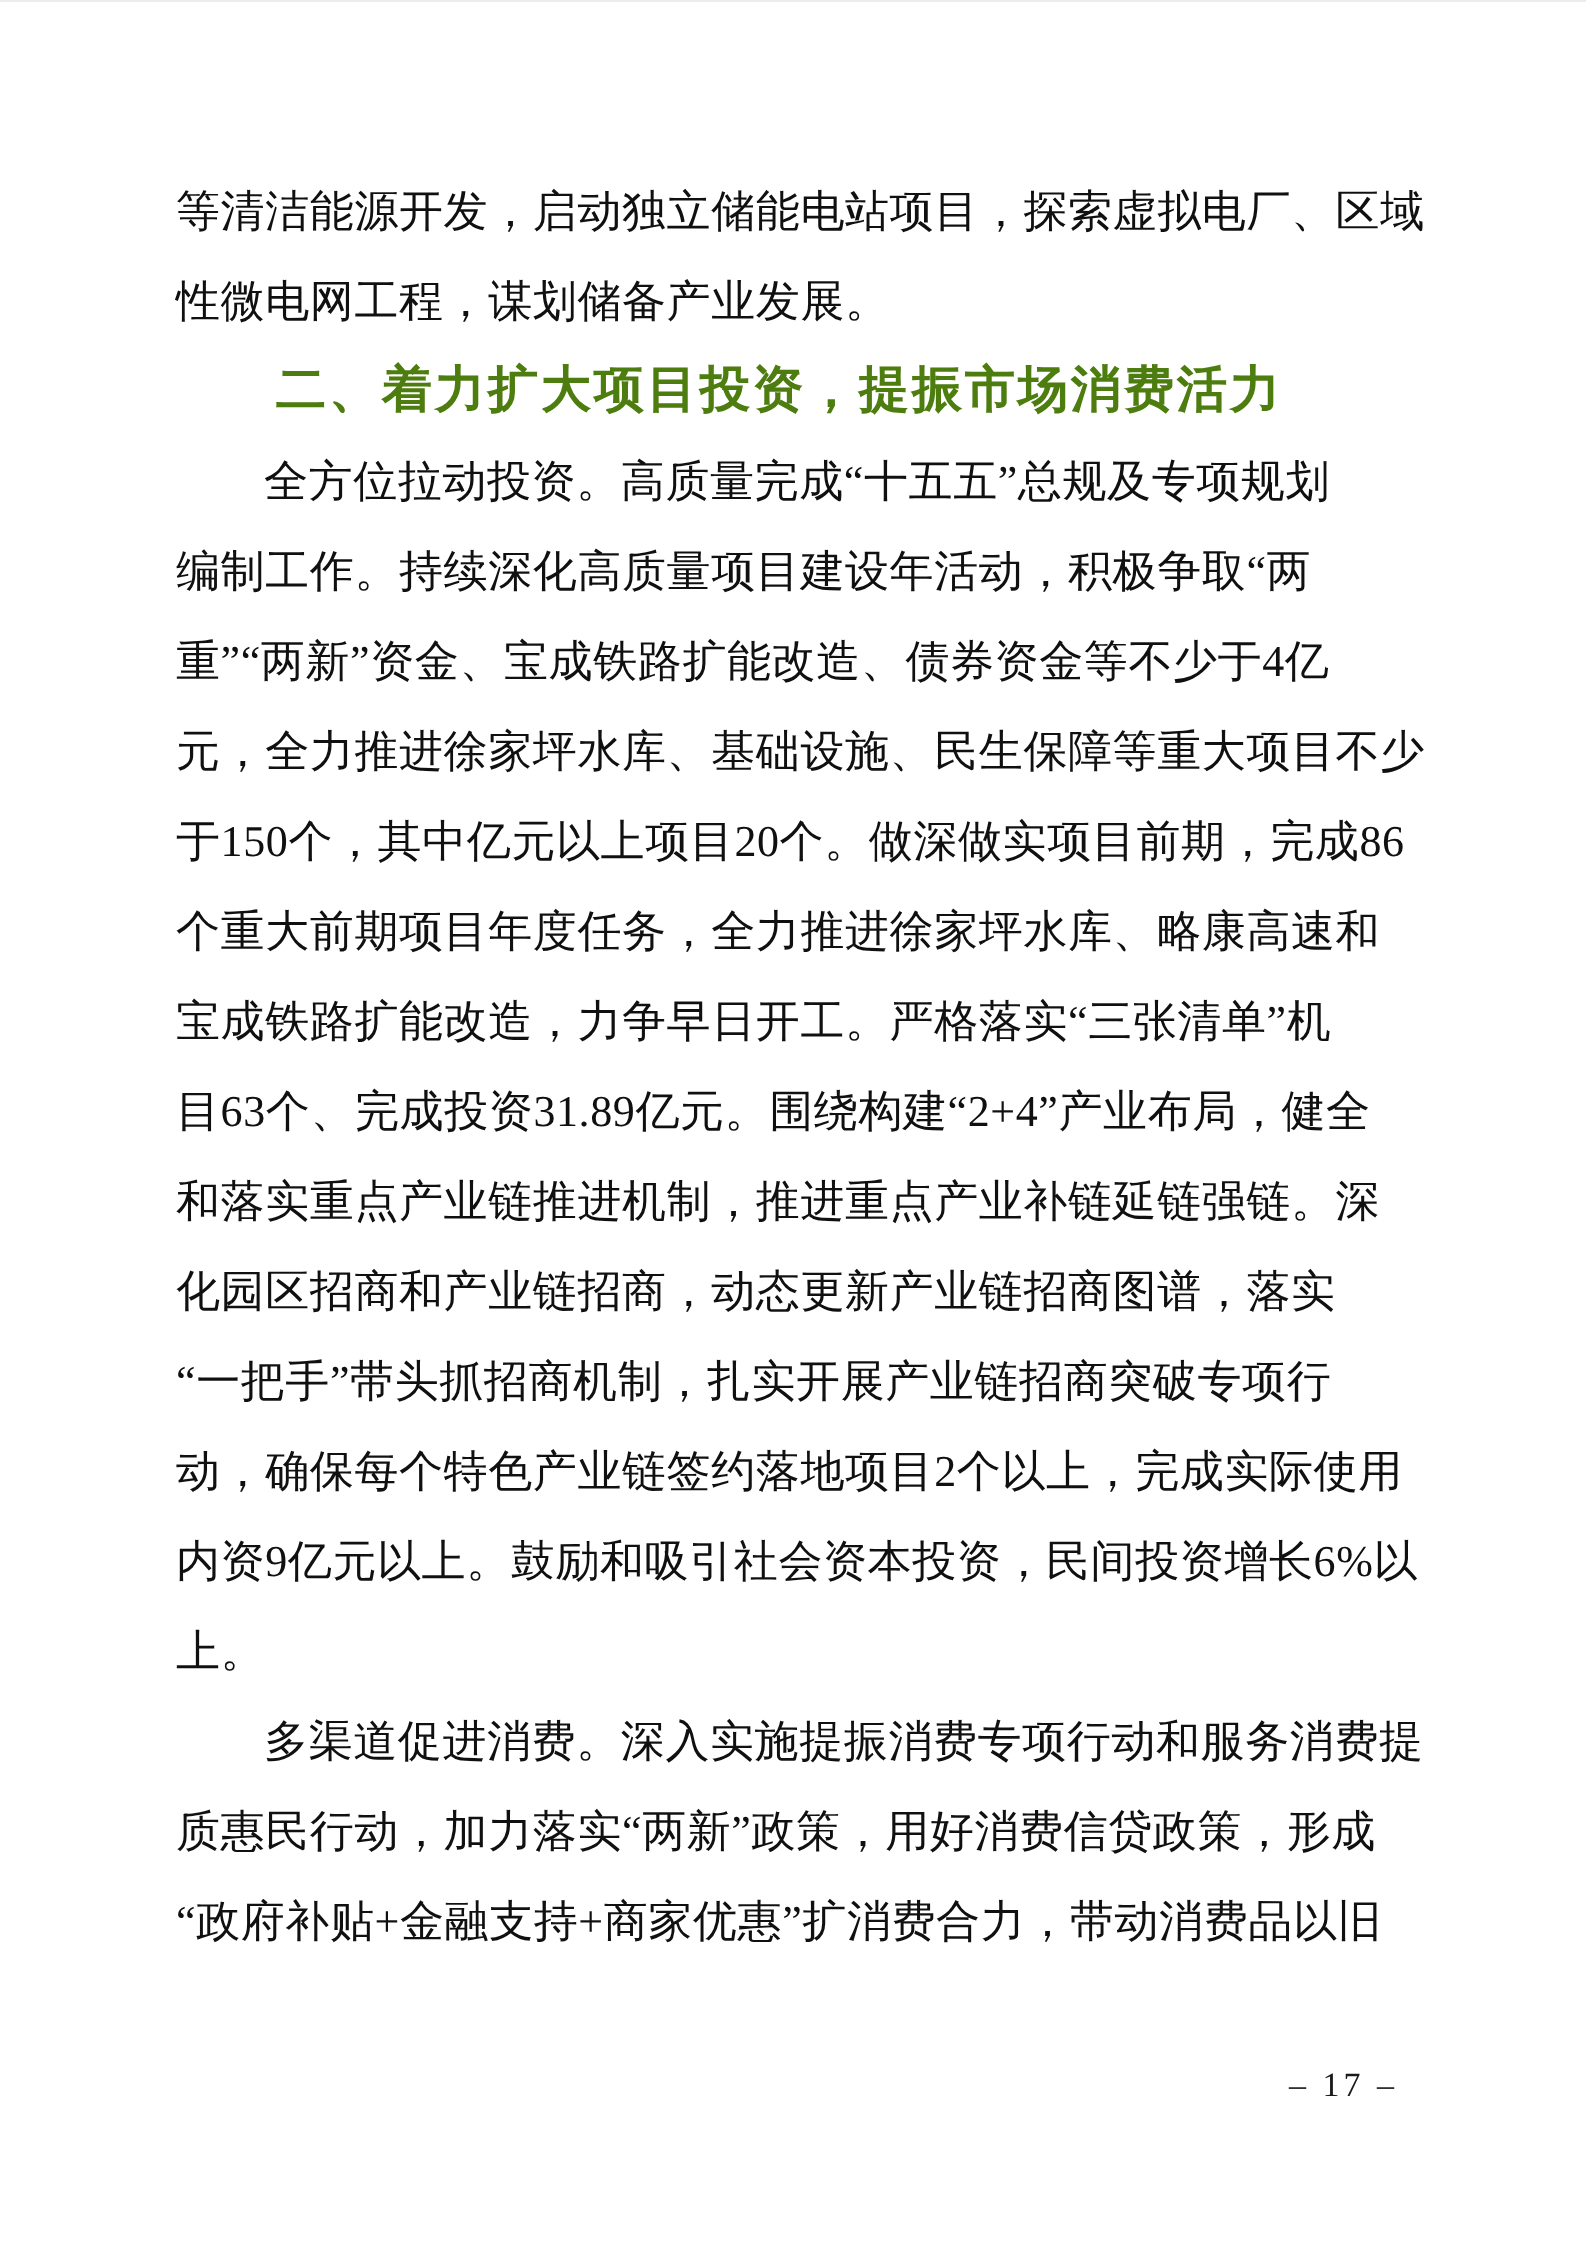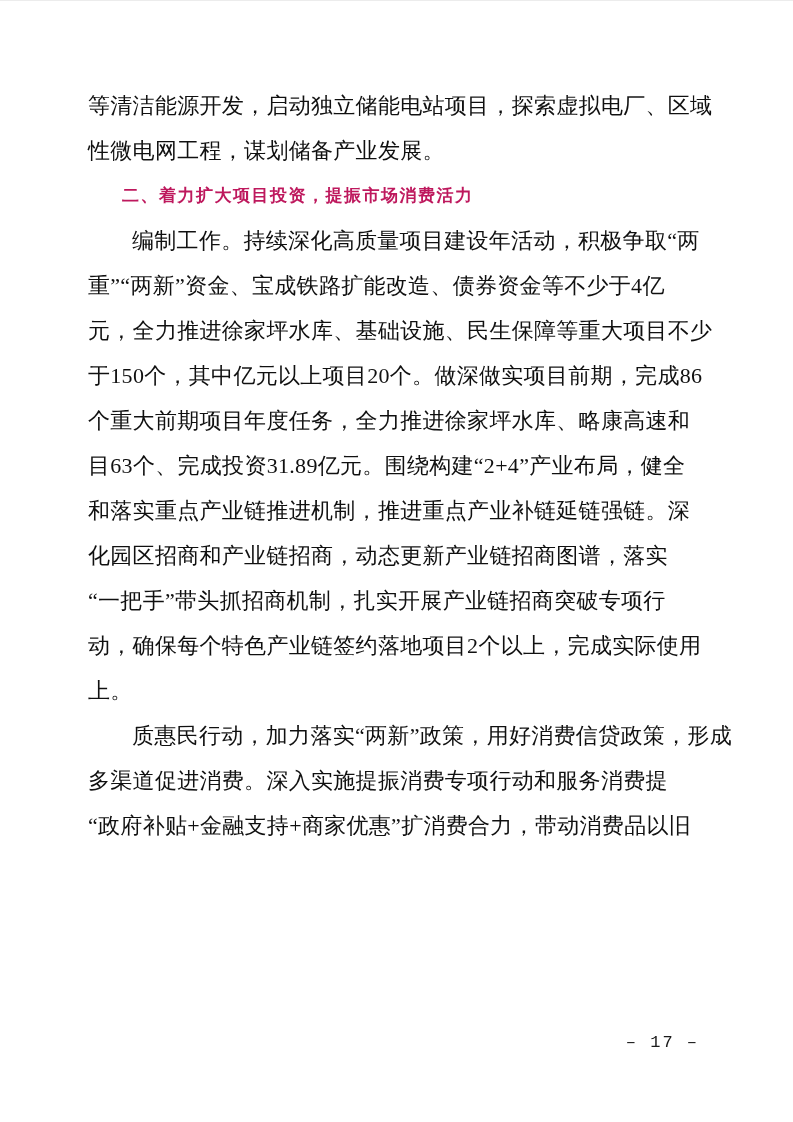--- a/index.html
+++ b/index.html
@@ -30,67 +30,70 @@
     letter-spacing: 0.3px;
     white-space: nowrap;
   }
   
   [data-indent-first] .line:first-child {
     text-indent: 2em;
   }
   .heading-line {
     height: 45px;
     line-height: 45px;
-    font-size: 17px;
+    font-size: 25px;
     font-weight: bold;
     text-indent: 2em;
     letter-spacing: 1.5px;
     font-family: "Liberation Sans", "DejaVu Sans", sans-serif;
-    color: #be185d;
+    color: #4d7c0f;
     white-space: nowrap;
   }
   .page-number {
     position: absolute;
     top: 1032px;
     right: 94px;
     font-size: 17px;
     letter-spacing: 2px;
     color: #1a1a1a;
-    font-family: Liberation Mono, monospace;
+    font-family: Liberation Serif, serif;
   }
 </style>
 </head>
 <body>
 
 <div class="page">
   <div class="content">
 
     <div class="para">
         <div class="line">等清洁能源开发，启动独立储能电站项目，探索虚拟电厂、区域</div>
         <div class="line">性微电网工程，谋划储备产业发展。</div>
       </div>
 
     <div class="heading-line">二、着力扩大项目投资，提振市场消费活力</div>
 
     <div class="para" data-indent-first="">
+        <div class="line">全方位拉动投资。高质量完成“十五五”总规及专项规划</div>
         <div class="line">编制工作。持续深化高质量项目建设年活动，积极争取“两</div>
         <div class="line">重”“两新”资金、宝成铁路扩能改造、债券资金等不少于4亿</div>
         <div class="line">元，全力推进徐家坪水库、基础设施、民生保障等重大项目不少</div>
         <div class="line">于150个，其中亿元以上项目20个。做深做实项目前期，完成86</div>
         <div class="line">个重大前期项目年度任务，全力推进徐家坪水库、略康高速和</div>
+        <div class="line">宝成铁路扩能改造，力争早日开工。严格落实“三张清单”机</div>
         <div class="line">目63个、完成投资31.89亿元。围绕构建“2+4”产业布局，健全</div>
         <div class="line">和落实重点产业链推进机制，推进重点产业补链延链强链。深</div>
         <div class="line">化园区招商和产业链招商，动态更新产业链招商图谱，落实</div>
         <div class="line">“一把手”带头抓招商机制，扎实开展产业链招商突破专项行</div>
         <div class="line">动，确保每个特色产业链签约落地项目2个以上，完成实际使用</div>
+        <div class="line">内资9亿元以上。鼓励和吸引社会资本投资，民间投资增长6%以</div>
         <div class="line">上。</div>
       </div>
 
     <div class="para" data-indent-first="">
+        <div class="line">多渠道促进消费。深入实施提振消费专项行动和服务消费提</div>
         <div class="line">质惠民行动，加力落实“两新”政策，用好消费信贷政策，形成</div>
-        <div class="line">多渠道促进消费。深入实施提振消费专项行动和服务消费提</div>
         <div class="line">“政府补贴+金融支持+商家优惠”扩消费合力，带动消费品以旧</div>
       </div>
 
   </div>
 
   <div class="page-number">– 17 –</div>
 </div>
 
 </body></html>

